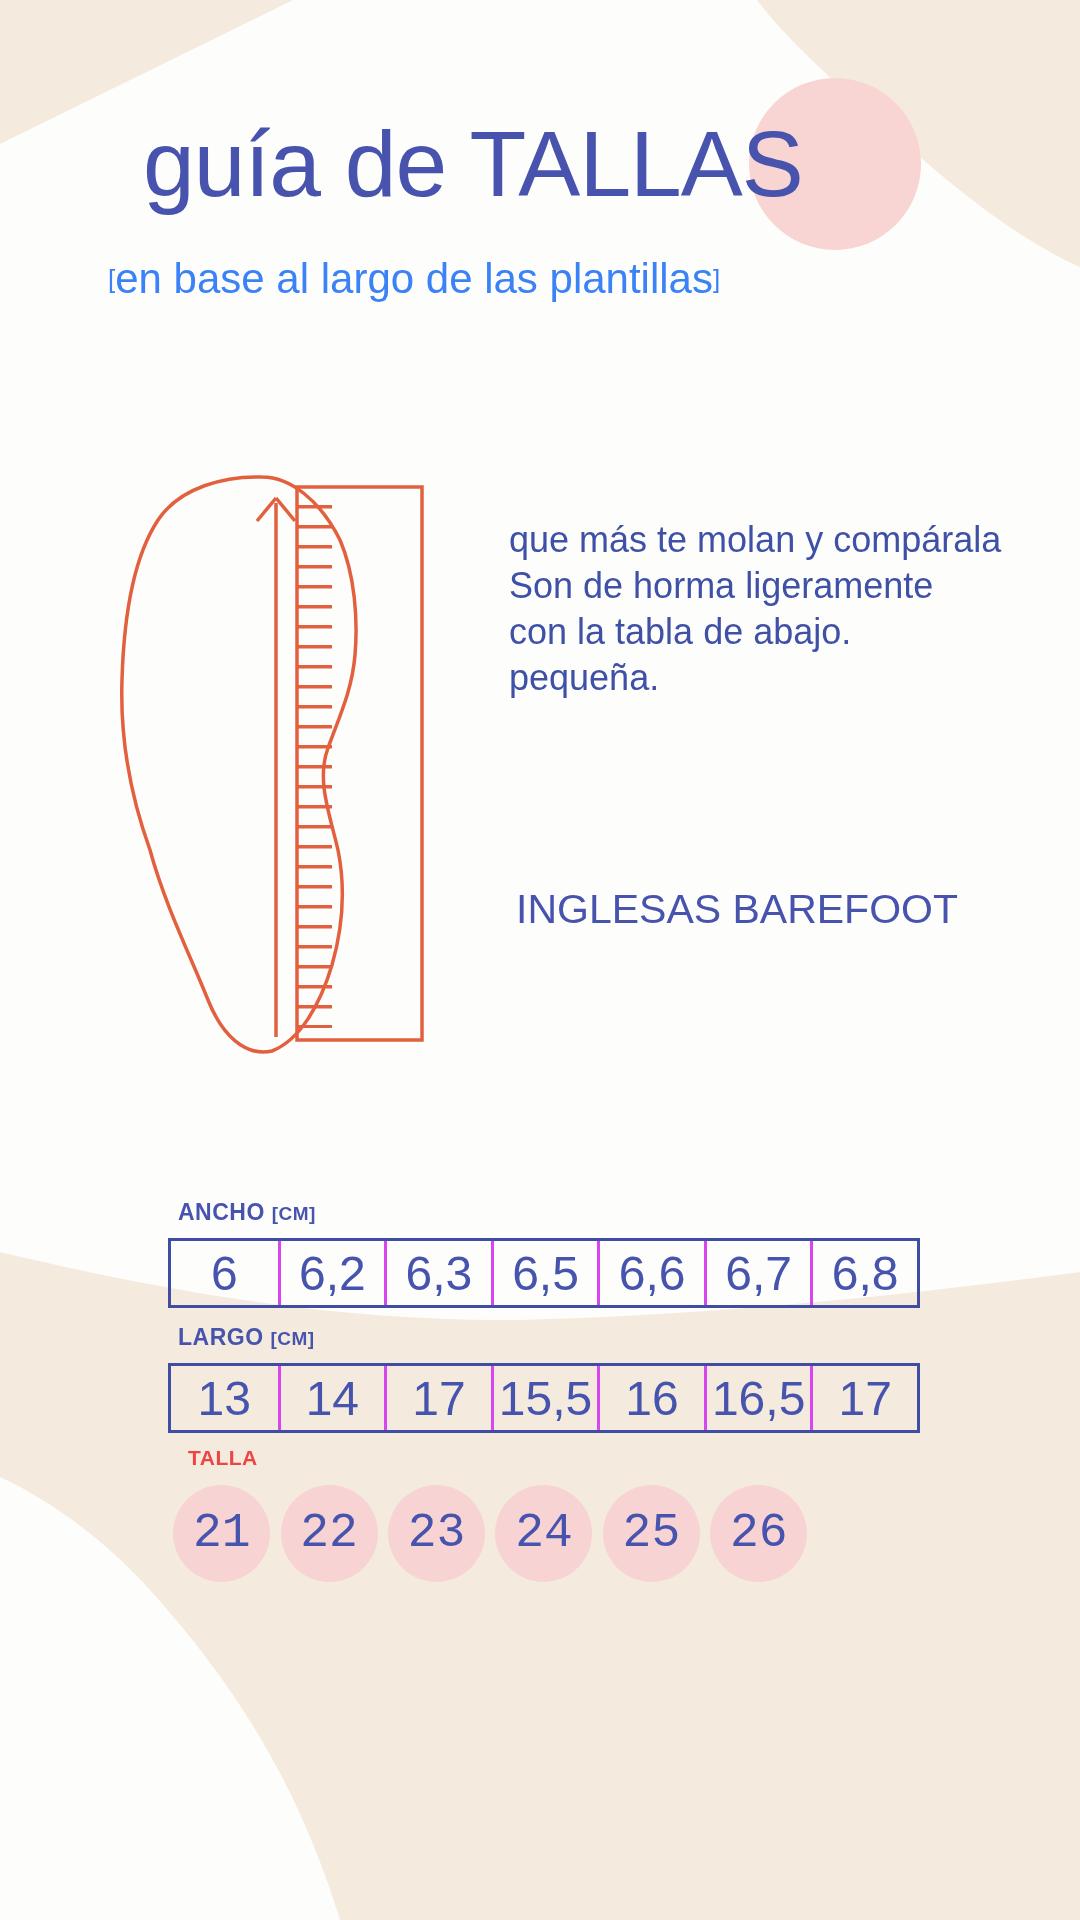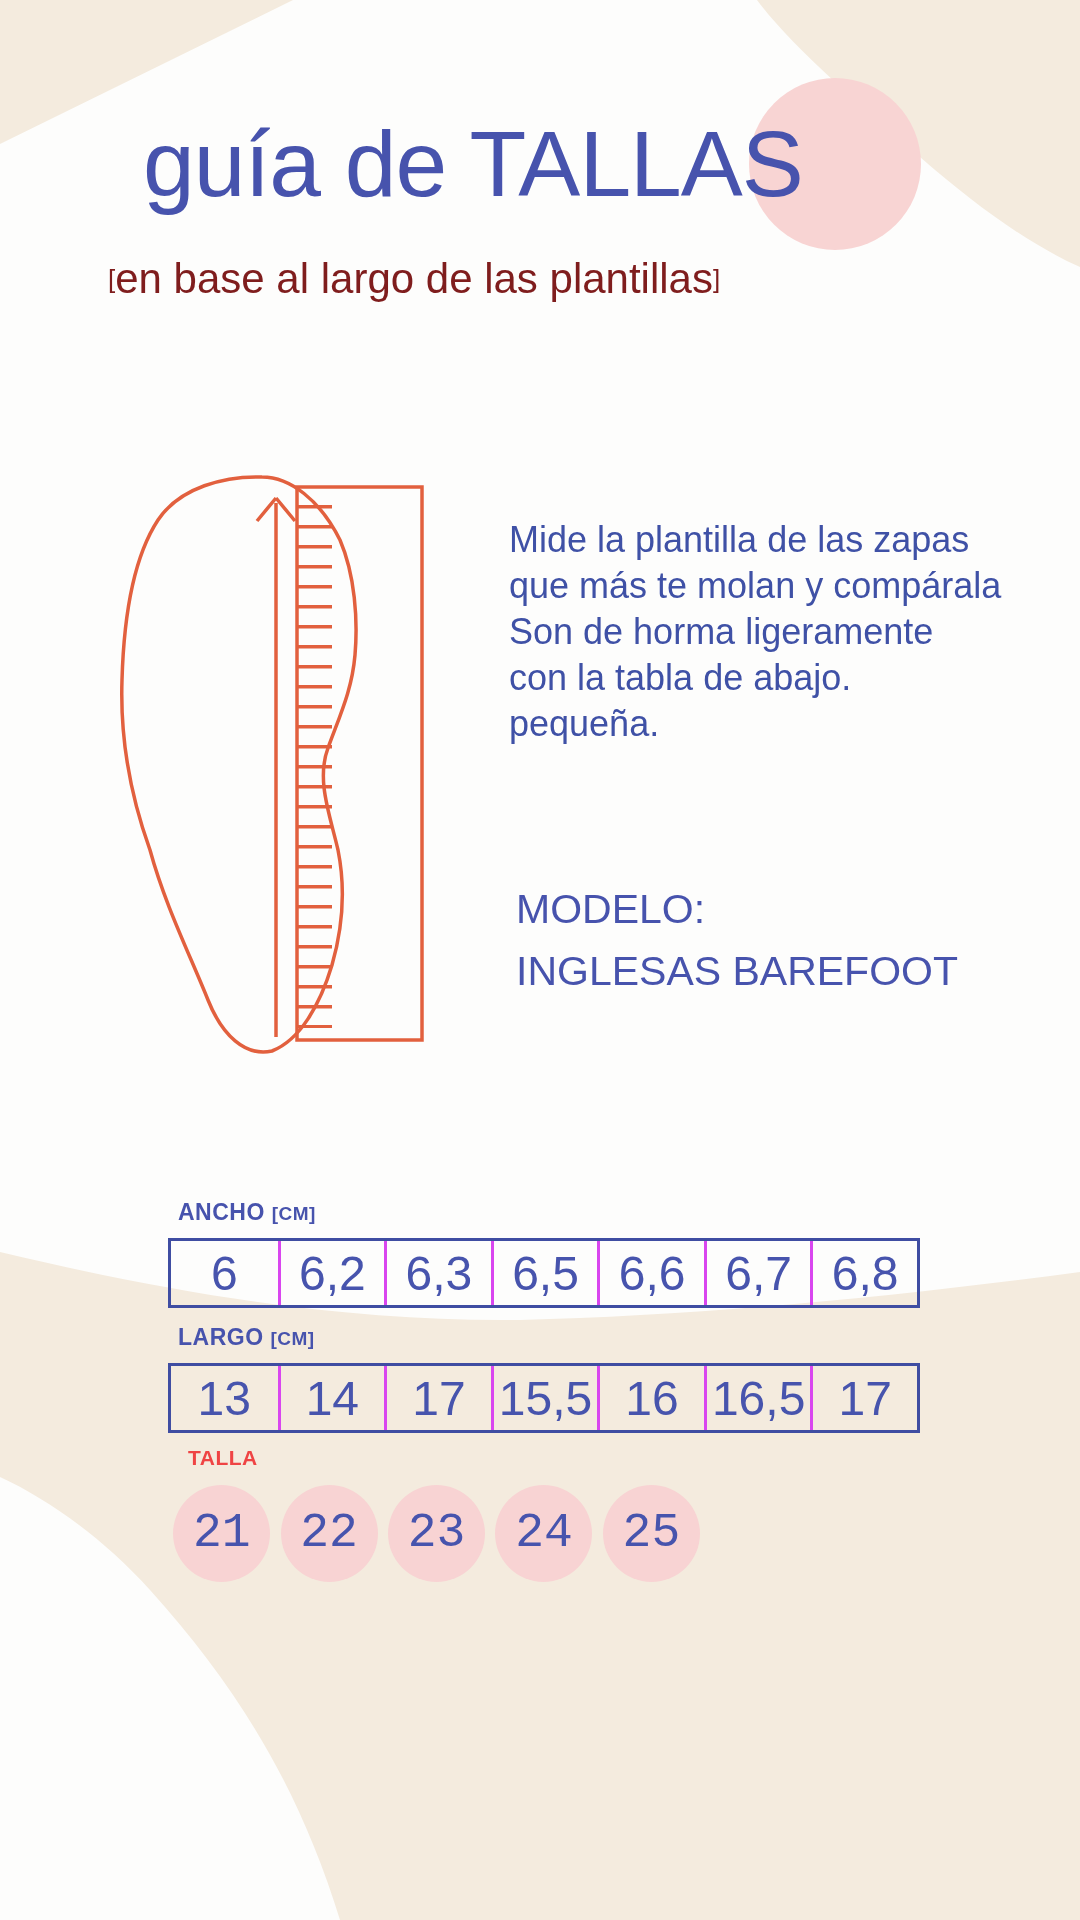--- a/index.html
+++ b/index.html
@@ -12,21 +12,21 @@
   svg.bg-shapes{position:absolute;left:0;top:0;z-index:0;}
   .title-circle{
     left:749px;top:78px;width:172px;height:172px;border-radius:50%;
     background:#f8d4d3;z-index:1;
   }
   h1.page-title{
     left:143px;top:118px;margin:0;z-index:2;
     font-size:93px;line-height:1;font-weight:400;letter-spacing:-1px;color:#4753ad;
   }
   .subtitle{
-    left:108px;top:258px;z-index:2;font-size:42px;line-height:1;color:#7f1d1d;
+    left:108px;top:258px;z-index:2;font-size:42px;line-height:1;color:#3b82f6;
   }
   .bracket{font-size:26px;position:relative;top:-5px;}
   svg.foot-diagram{left:95px;top:455px;z-index:1;}
   .instructions{
     left:509px;top:517px;z-index:1;font-size:36px;line-height:46px;color:#3f51a6;
   }
   .model-block{left:516px;top:878px;z-index:1;font-size:41px;line-height:62px;color:#4753ad;}
   .row-label{z-index:2;font-size:23px;letter-spacing:0.5px;color:#4753ad;font-weight:bold;}
   .row-label .unit{font-size:19px;}
   .row-label.orange{color:#ef4444;font-size:21px;}
@@ -66,29 +66,27 @@
   <div class="abs subtitle"><span class="bracket">[</span><span>en base al largo de las plantillas</span><span class="bracket">]</span></div>
 
   <svg class="abs foot-diagram" width="340" height="620" viewBox="0 0 340 620" fill="none" stroke="#e2603e" stroke-width="3.5">
     <rect x="202" y="32" width="125" height="553"></rect>
     <line x1="219.5" y1="50" x2="219.5" y2="573" stroke-width="35" stroke-dasharray="3.5 16.5"></line>
     <path d="M167 22 C195 22 225 45 245 85 C260 120 263 165 260 200 C257 235 245 260 233 293 C221 325 235 360 243 395 C251 435 247 475 237 510 C225 550 205 585 177 596 C150 602 127 580 113 545 C95 500 70 450 55 395 C37 345 25 285 27 225 C29 155 40 100 63 65 C85 32 130 21 167 22 Z"></path>
     <path d="M181 582 L181 48 M181 43 L162 66 M181 43 L200 66"></path>
   </svg>
 
   <div class="abs instructions">
-      <div class="line">Mide la plantilla de las zapas</div>
       <div class="line">que más te molan y compárala</div>
       <div class="line">Son de horma ligeramente</div>
       <div class="line">con la tabla de abajo.</div>
       <div class="line">pequeña.</div>
     </div>
 
   <div class="abs model-block">
-    <div>MODELO:</div>
     <div>INGLESAS BAREFOOT</div>
   </div>
 
   <div class="abs row-label" style="left:178px;top:1199px;">
     <span>ANCHO</span>
     <span class="unit">[CM]</span>
   </div>
   <div class="abs size-row" style="top:1238px;">
       <div class="cell">6</div>
       <div class="cell">6,2</div>
@@ -115,15 +113,16 @@
 
   <div class="abs row-label orange" style="left:188px;top:1446px;">
     <span>TALLA</span>
   </div>
   <div class="abs talla-row">
       <div class="circle">21</div>
       <div class="circle">22</div>
       <div class="circle">23</div>
       <div class="circle">24</div>
       <div class="circle">25</div>
+      <div class="circle">26</div>
     </div>
 
 </div>
 
 </body></html>

